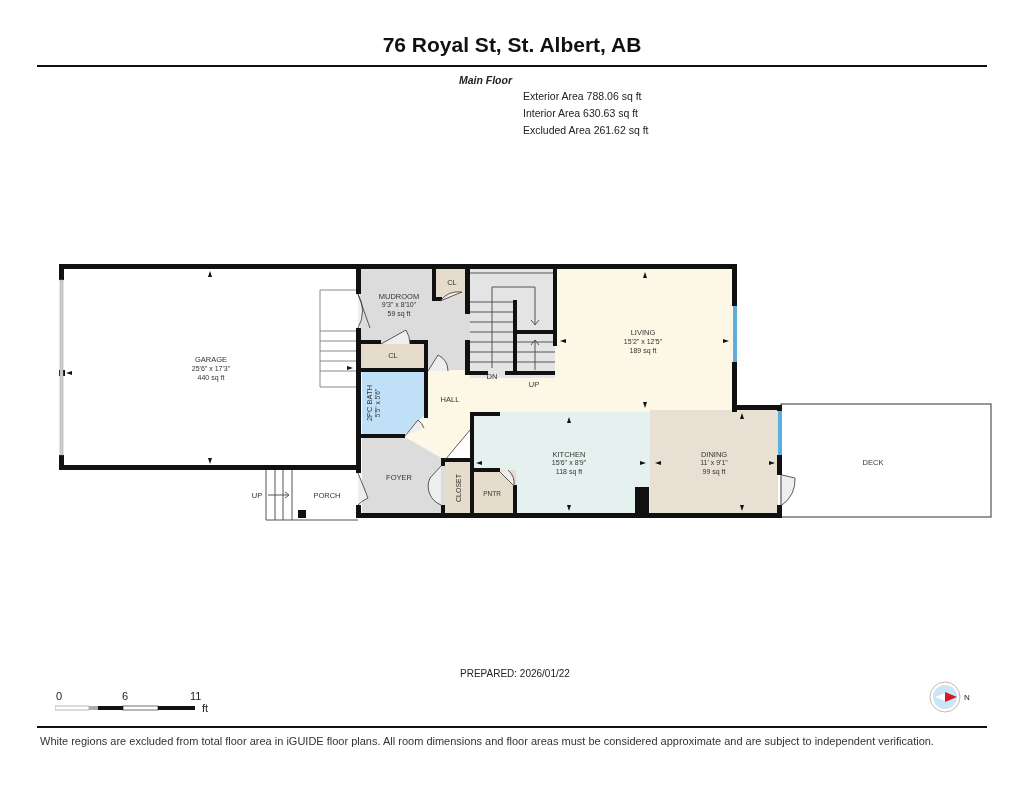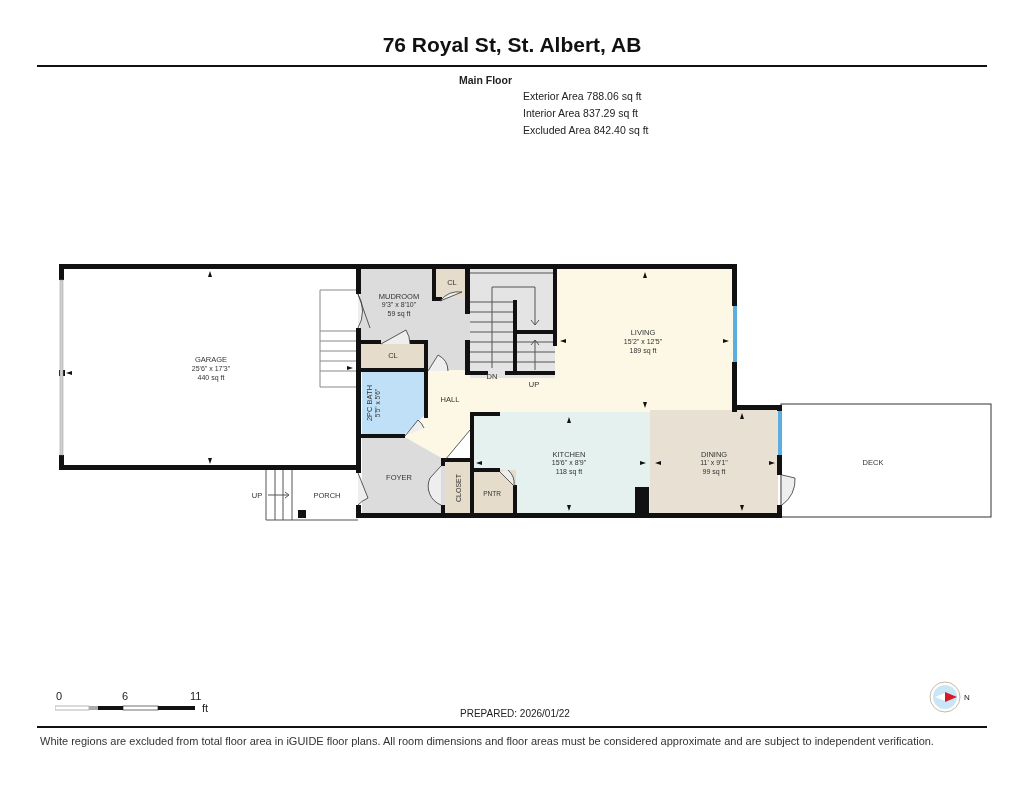--- a/index.html
+++ b/index.html
@@ -1,42 +1,42 @@
 <!DOCTYPE html>
 <html><head>
   <meta charset="utf-8">
   <style>
     html, body { margin: 0; padding: 0; background: #ffffff; }
     body { width: 1024px; height: 791px; position: relative; overflow: hidden; font-family: "Liberation Sans", sans-serif; color: #111; }
     .title { position: absolute; left: 0; width: 1024px; top: 33px; text-align: center; font-size: 21px; font-weight: bold; color: #111; }
     .rule-top { position: absolute; left: 37px; top: 65px; width: 950px; height: 2px; background: #111; }
     .areas { position: absolute; top: 72px; left: 450px; font-size: 10.5px; line-height: 17px; color: #222; }
-    .areas .floor { position: absolute; left: 0; top: 0; font-weight: bold; width: 62px; text-align: right; }
+    .areas .floor { position: absolute; left: 0; top: 0; font-weight: bold; width: 62px; text-align: right; font-style: italic; }
     .areas .vals { position: absolute; left: 73px; top: 16px; white-space: nowrap; }
     .plan { position: absolute; left: 0; top: 0; }
     .rlabel { font-family: "Liberation Sans", sans-serif; fill: #333; text-anchor: middle; }
     .scale { position: absolute; left: 50px; top: 690px; }
     .scale .t { position: absolute; top: 0; font-size: 11px; color: #222; }
-    .prepared { position: absolute; left: 460px; top: 708px; font-size: 10px; color: #222; }
+    .prepared { position: absolute; left: 460px; top: 668px; font-size: 10px; color: #222; }
     .rule-bot { position: absolute; left: 37px; top: 726px; width: 950px; height: 2px; background: #111; }
     .disclaimer { position: absolute; left: 40px; top: 735px; font-size: 11px; color: #333; white-space: nowrap; }
     .compass { position: absolute; left: 928px; top: 680px; }
   </style>
 </head>
 <body>
 
 <div class="title">76 Royal St, St. Albert, AB</div>
 <div class="rule-top"></div>
 
 <div class="areas">
   <div class="floor">Main Floor</div>
   <div class="vals">
     <div>Exterior Area 788.06 sq ft</div>
-    <div>Interior Area 837.29 sq ft</div>
-    <div>Excluded Area 842.40 sq ft</div>
+    <div>Interior Area 630.63 sq ft</div>
+    <div>Excluded Area 261.62 sq ft</div>
   </div>
 </div>
 
 <svg class="plan" width="1024" height="791" viewBox="0 0 1024 791">
 
   <rect x="62" y="266" width="296" height="201" fill="#ffffff"></rect>
   <rect x="360" y="266" width="110" height="105" fill="#dcdcdc"></rect>
   <rect x="470" y="268" width="85" height="110" fill="#e4e4e4"></rect>
   <rect x="434" y="268" width="36" height="30" fill="#e6dccb"></rect>
   <rect x="362" y="342" width="62" height="26" fill="#e6dccb"></rect>

